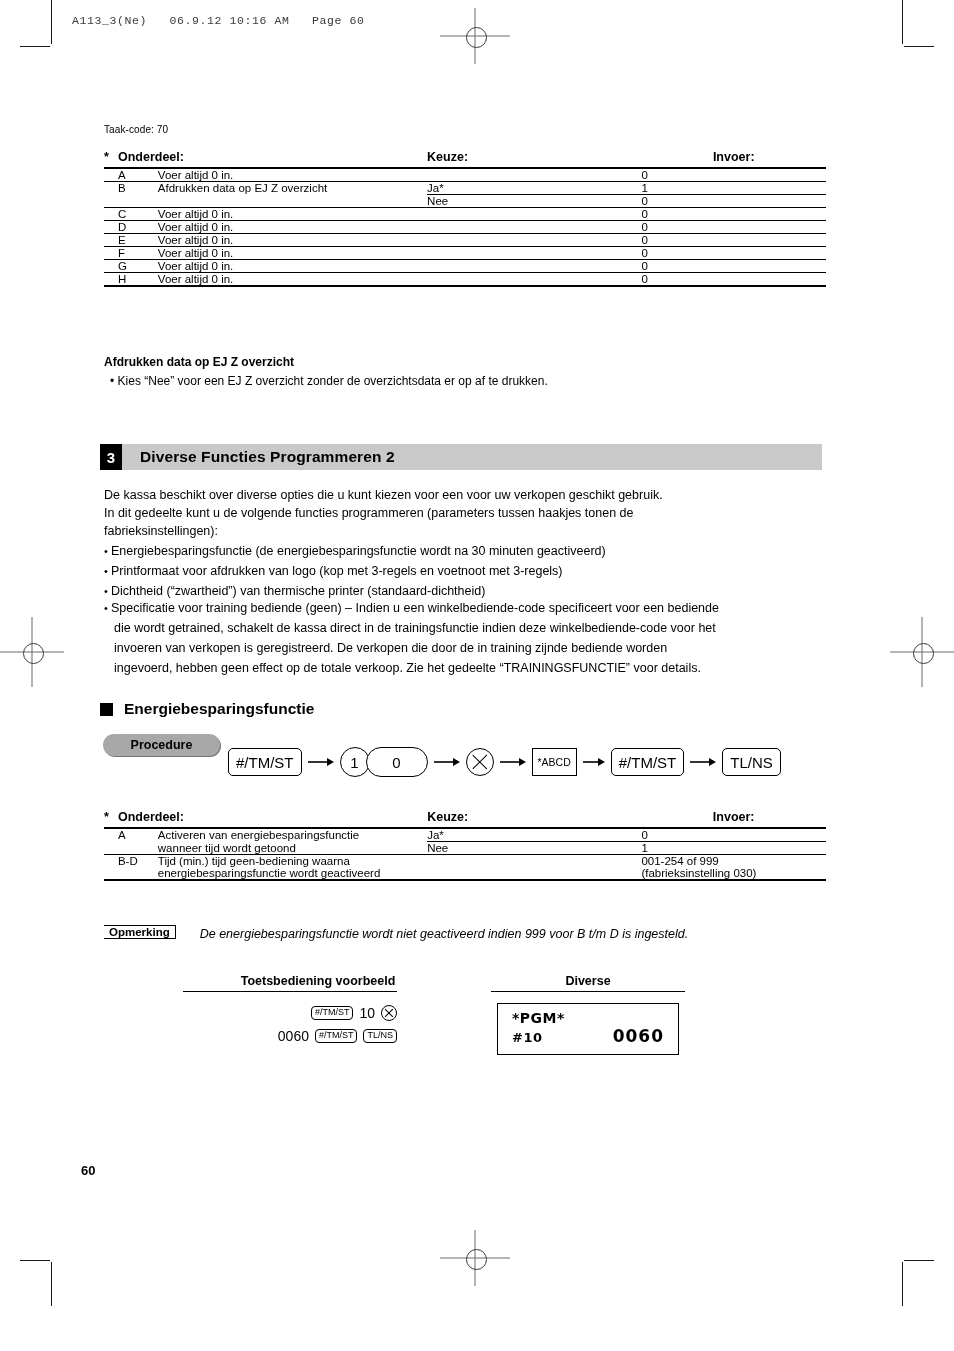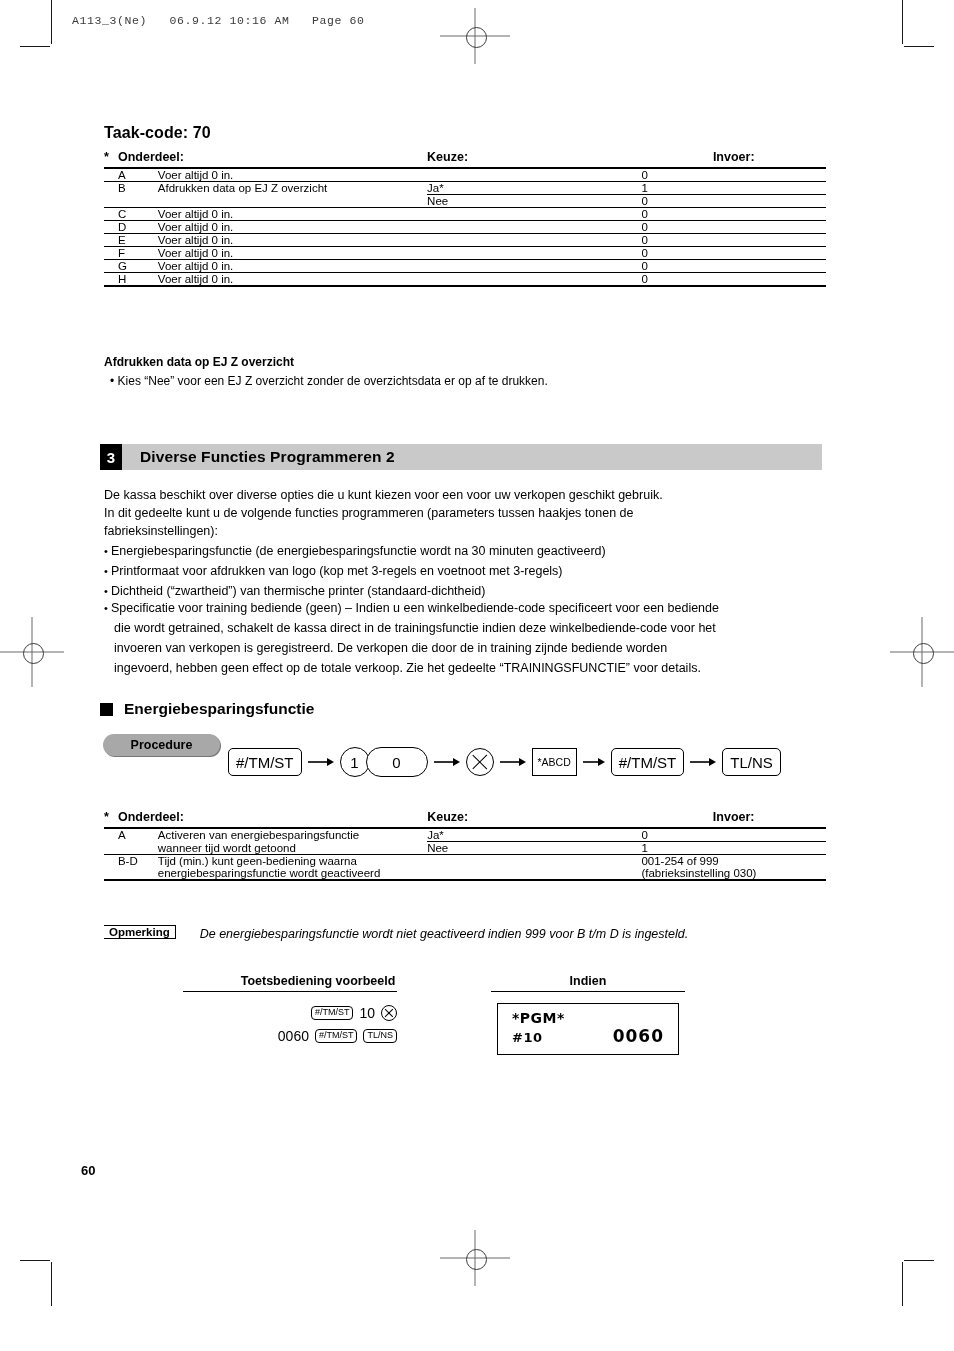--- a/index.html
+++ b/index.html
@@ -30,22 +30,22 @@
     font-family: "Liberation Mono", monospace;
     font-size: 11.5px;
     letter-spacing: 0.6px;
     color: #3b3b3b;
     white-space: pre;
   }
 
   .taak-code {
     position: absolute;
     left: 104px; top: 124px;
-    font-size: 16px;
-    font-weight: bold;
+    font-size: 10px;
+    font-weight: normal;
     letter-spacing: 0.1px;
   }
 
   
   .spec-table {
     position: absolute;
     border-collapse: collapse;
     font-size: 11.5px;
   }
   .spec-table td, .spec-table th {
@@ -540,21 +540,21 @@
     <td class="col-star"></td>
     <td class="col-id cell cell-id"></td>
     <td class="col-desc cell">wanneer tijd wordt getoond</td>
     <td class="col-keuze cell rule-part">Nee</td>
     <td class="col-invoer cell cell-center rule-part">1</td>
   </tr>
 
   <tr>
     <td class="col-star rule-full"></td>
     <td class="col-id cell cell-id rule-full">B-D</td>
-    <td class="col-desc cell rule-full">Tijd (min.) kunt geen-bediening waarna</td>
+    <td class="col-desc cell rule-full">Tijd (min.) tijd geen-bediening waarna</td>
     <td class="col-keuze cell rule-full"></td>
     <td class="col-invoer cell cell-center rule-full">001-254 of 999</td>
   </tr>
   <tr>
     <td class="col-star"></td>
     <td class="col-id cell cell-id"></td>
     <td class="col-desc cell">energiebesparingsfunctie wordt geactiveerd</td>
     <td class="col-keuze cell"></td>
     <td class="col-invoer cell cell-center">(fabrieksinstelling 030)</td>
   </tr>
@@ -568,21 +568,21 @@
   <div class="note-badge">
     <div class="nb-sq"></div>
     <div class="nb-box">Opmerking</div>
   </div>
   <div class="note-text">De energiebesparingsfunctie wordt niet geactiveerd indien 999 voor B t/m D is ingesteld.</div>
 </div>
 
 <div class="ex-col-title" style="left:193px; top:974px; width:250px;">Toetsbediening voorbeeld</div>
 <div class="ex-underline" style="left:183px; top:991px; width:214px;"></div>
 
-<div class="ex-col-title" style="left:505px; top:974px; width:166px;">Indien</div>
+<div class="ex-col-title" style="left:505px; top:974px; width:166px;">Diverse</div>
 <div class="ex-underline" style="left:491px; top:991px; width:194px;"></div>
 
 <div class="ex-keys" style="left:180px; top:1003px; width:217px;">
   <div class="ex-line">
     <span class="mini-key">#/TM/ST</span>
     <span class="ex-num">10</span>
     <span class="mini-x"></span>
   </div>
   <div class="ex-line">
     <span class="ex-num">0060</span>

